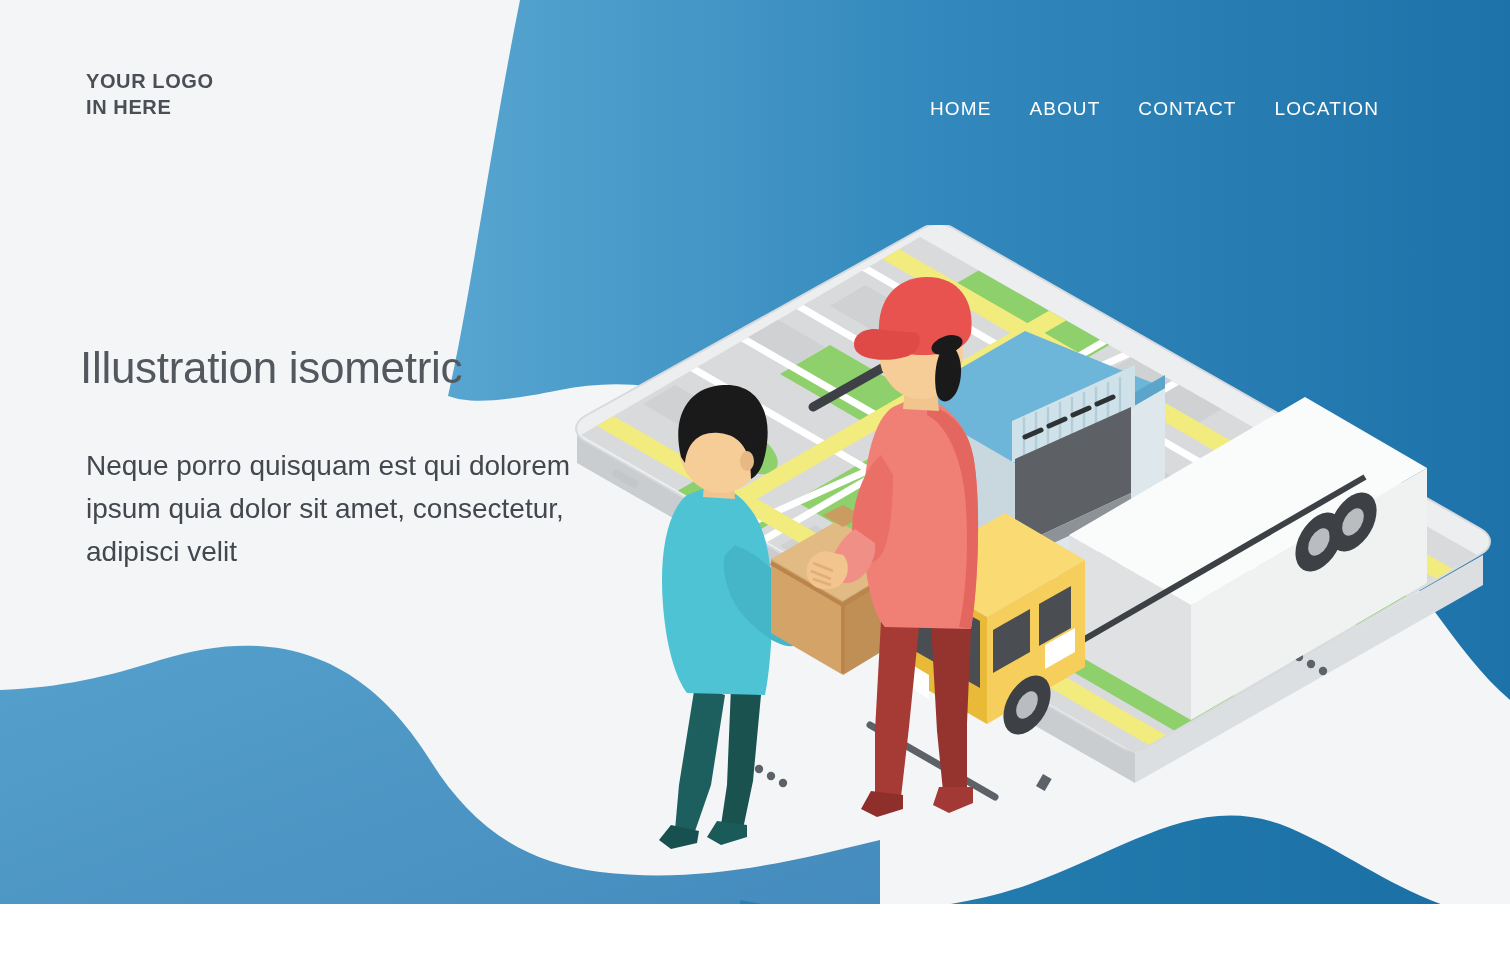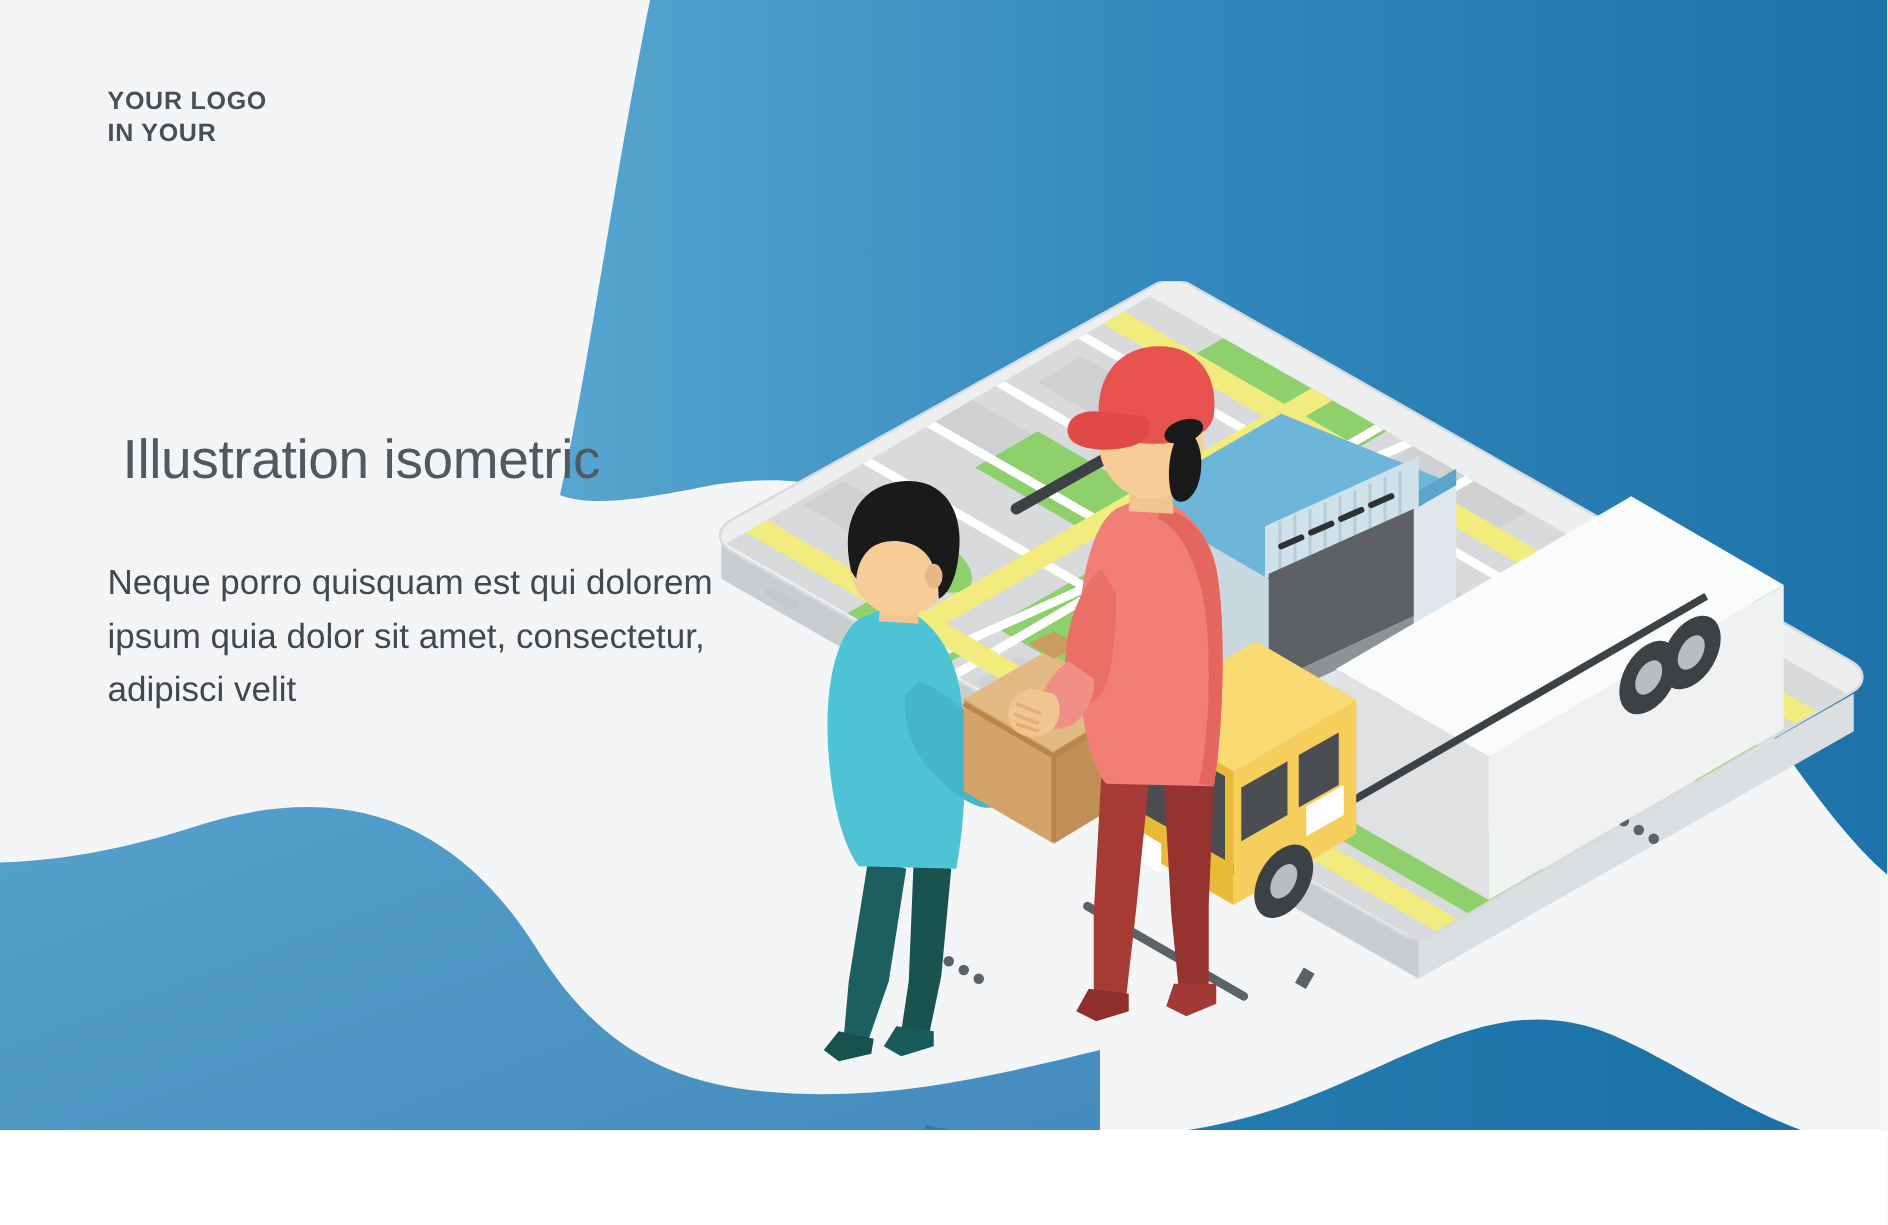--- a/index.html
+++ b/index.html
@@ -50,21 +50,21 @@
     position:absolute;
     left:84px; top:258px;
     font-size:76px;
     font-weight:bold;
     letter-spacing:-1px;
     color:#111111;
     line-height:80px;
   }
   .hero-sub {
     position:absolute;
-    left:98px; top:342px;
+    left:80px; top:342px;
     font-size:44px;
     font-weight:normal;
     color:#53585e;
     line-height:52px;
     letter-spacing:-0.3px;
   }
   .hero-body {
     position:absolute;
     left:86px; top:444px;
     width:520px;
@@ -134,23 +134,29 @@
 
     <path d="M740,900
              C830,918 940,916 1030,884
              C1130,848 1200,790 1290,828
              C1360,858 1420,912 1510,920
              L1510,980 L740,980 Z" fill="url(#gradBottomRight)"></path>
   </svg>
 
   <div class="logo">
     <div>YOUR LOGO</div>
-    <div>IN YOUR</div>
+    <div>IN HERE</div>
   </div>
 
+  <nav class="nav">
+    <a class="nav-item" href="#">HOME</a>
+    <a class="nav-item" href="#">ABOUT</a>
+    <a class="nav-item" href="#">CONTACT</a>
+    <a class="nav-item" href="#">LOCATION</a>
+  </nav>
 
   <h2 class="hero-sub">Illustration isometric</h2>
   <p class="hero-body">Neque porro quisquam est qui dolorem ipsum quia dolor sit amet, consectetur, adipisci velit</p>
 
 
   <svg class="illustration" viewBox="0 0 935 640">
     <defs>
       <clipPath id="screenClip">
         <path d="M345,12 L902,330 L560,528 L6,210 Z"></path>
       </clipPath>

